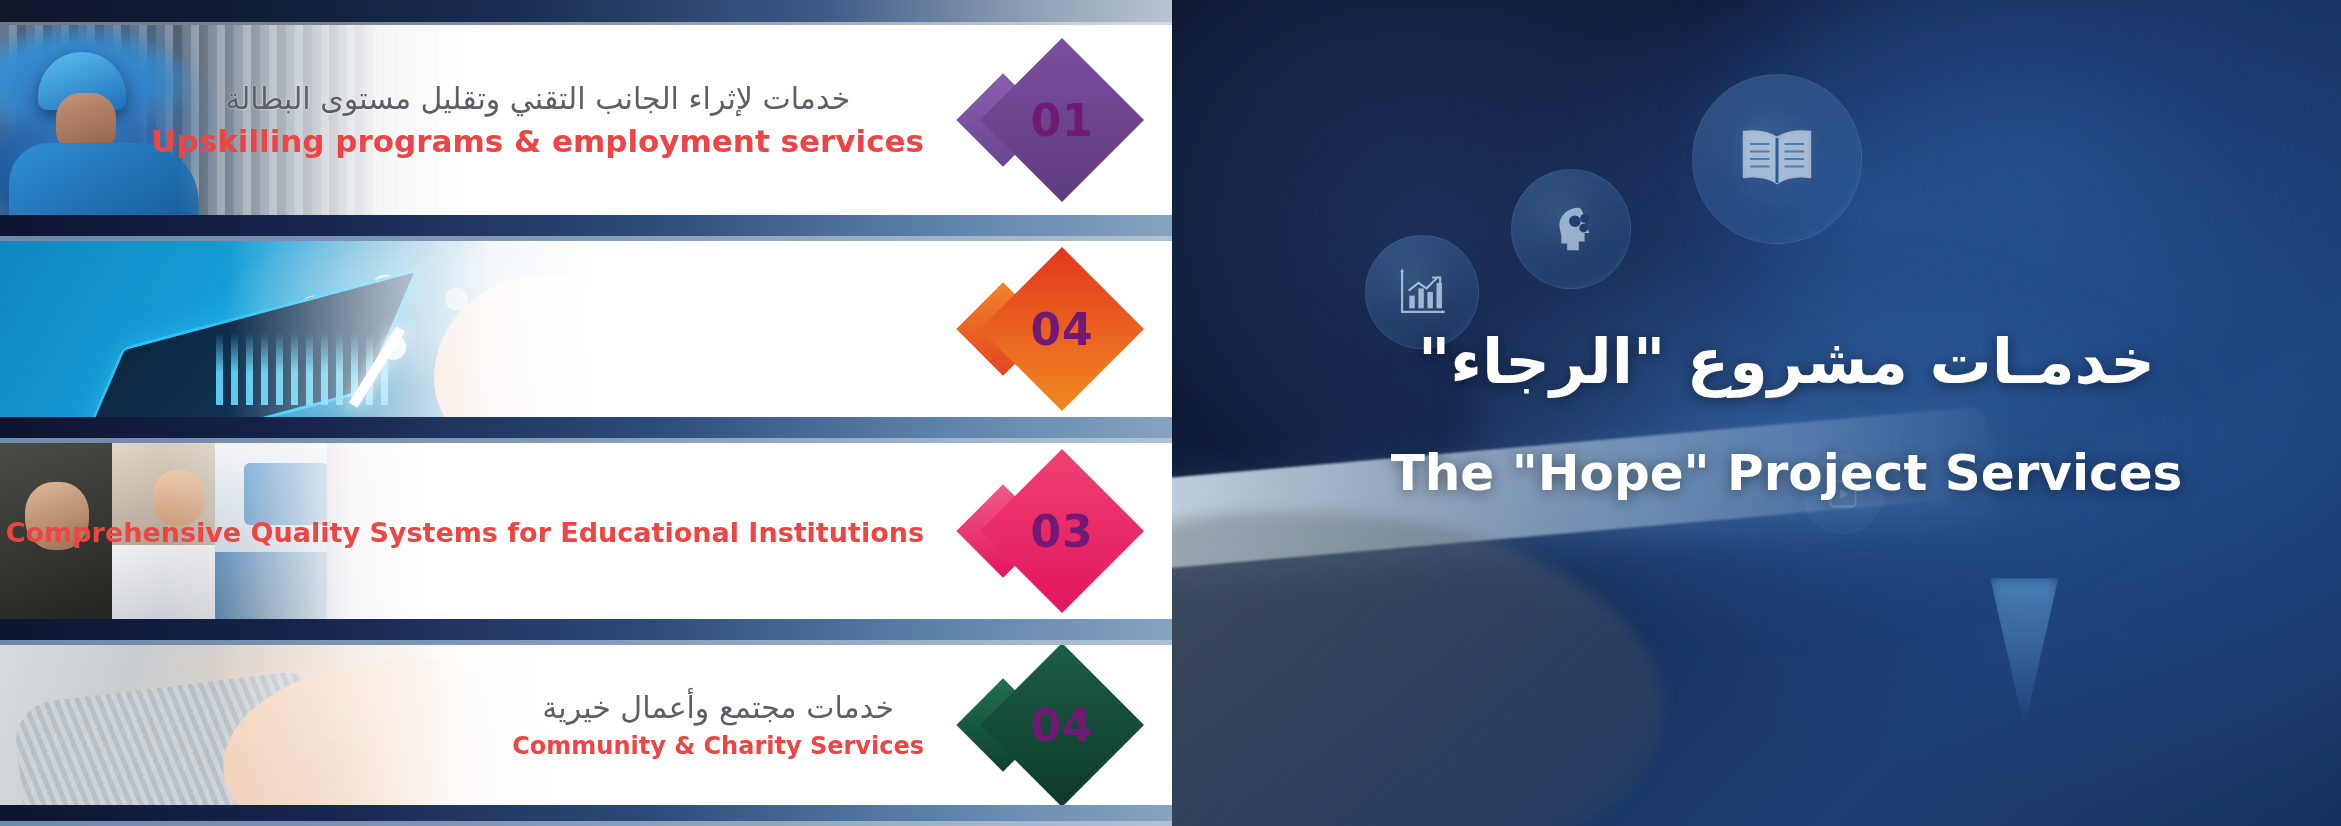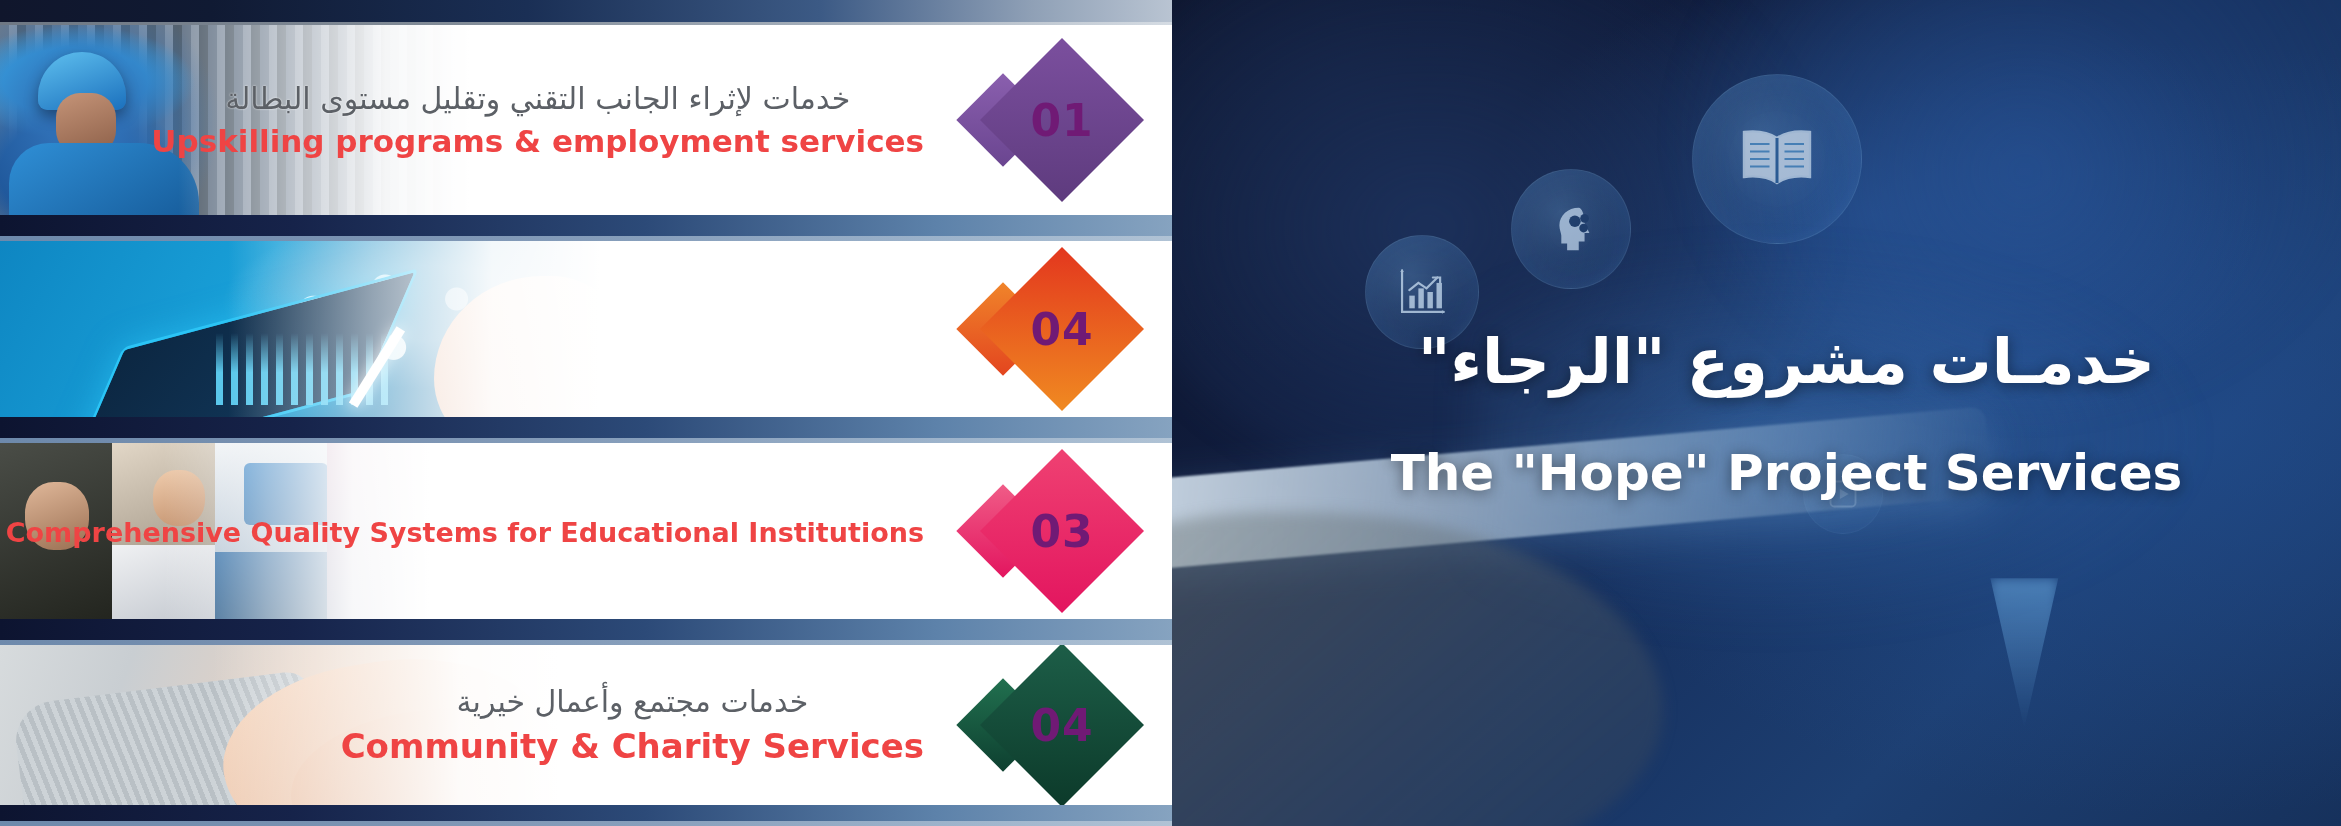--- a/index.html
+++ b/index.html
@@ -217,21 +217,21 @@
       <div class="thumb" style="width:560px;">
         <div class="thumb-img art4">
           <div class="sleeve"></div>
           <div class="hand1"></div>
           <div class="hand2"></div>
         </div>
         <div class="thumb-fade"></div>
       </div>
       <div class="row-text">
         <div class="ar-line" style="font-size:30px;">خدمات مجتمع وأعمال خيرية</div>
-        <div class="en-line" style="font-size:34px;">Community &amp; Charity Services</div>
+        <div class="en-line" style="font-size:24px;">Community &amp; Charity Services</div>
       </div>
       <div class="badge" style="right:52px;">
         <div class="small" style="background:linear-gradient(135deg,#21704f,#0e4030);"></div>
         <div class="big" style="background:linear-gradient(135deg,#1d5e48,#0c3a2a);"></div>
         <div class="num">04</div>
       </div>
     </div>
 
     <div class="sep" style="top:805px;height:21px;"></div>
   </div>

